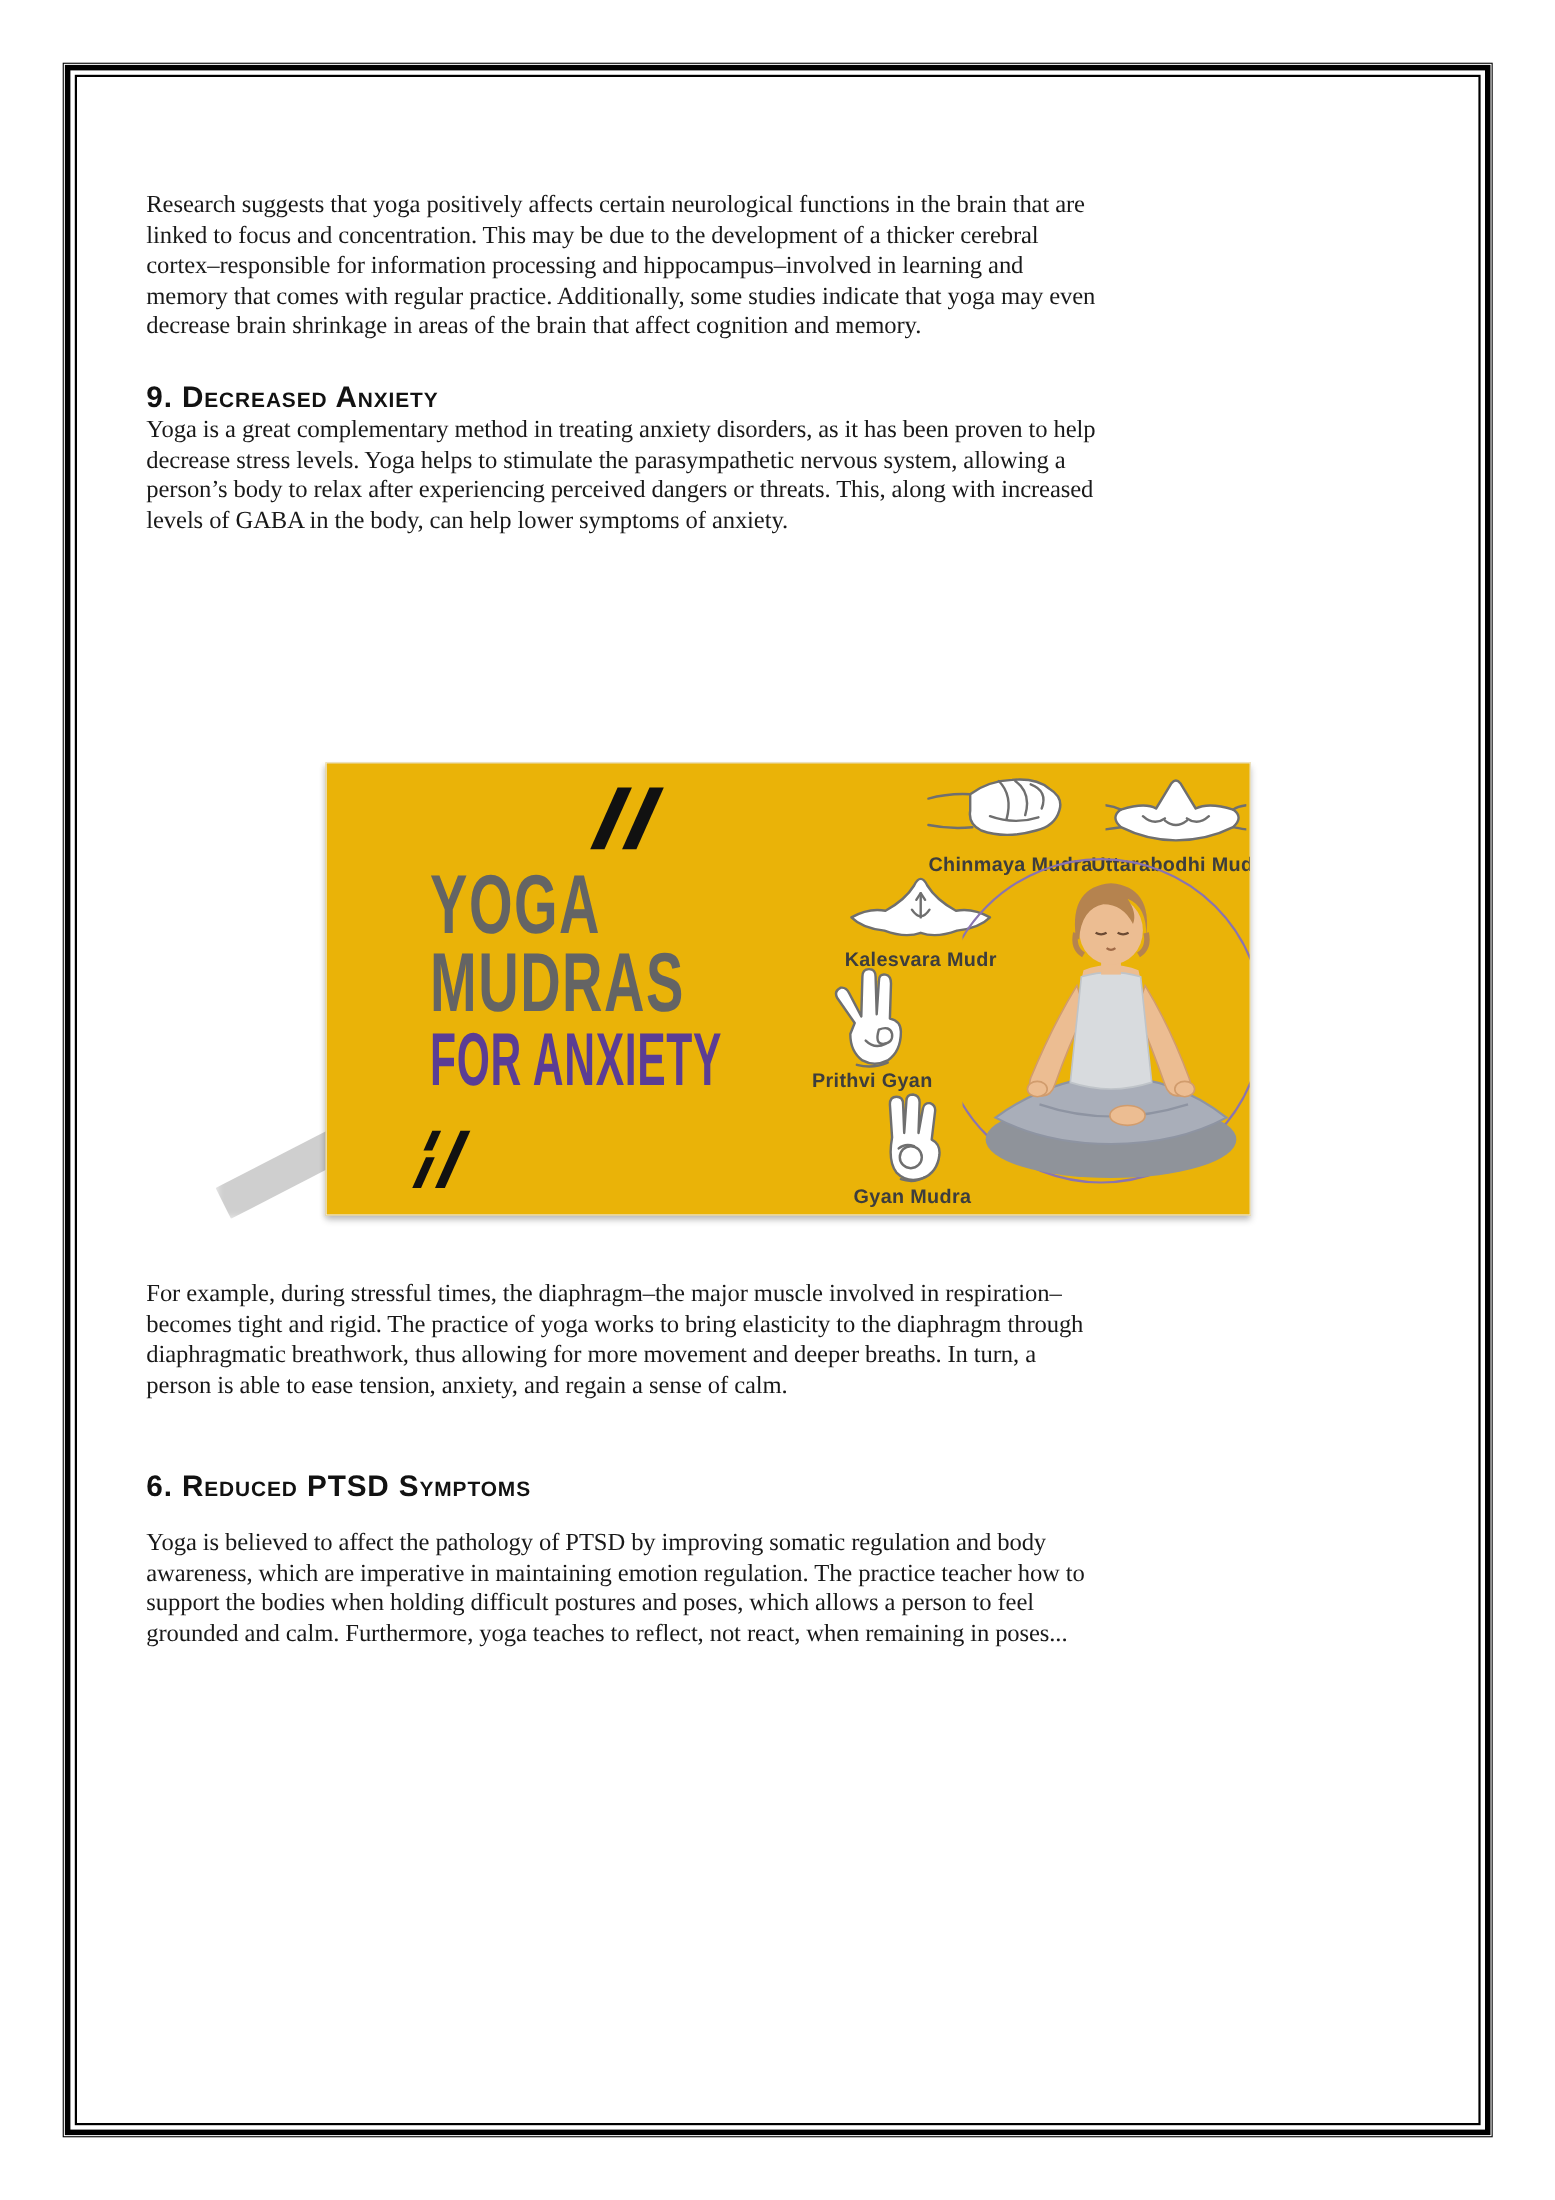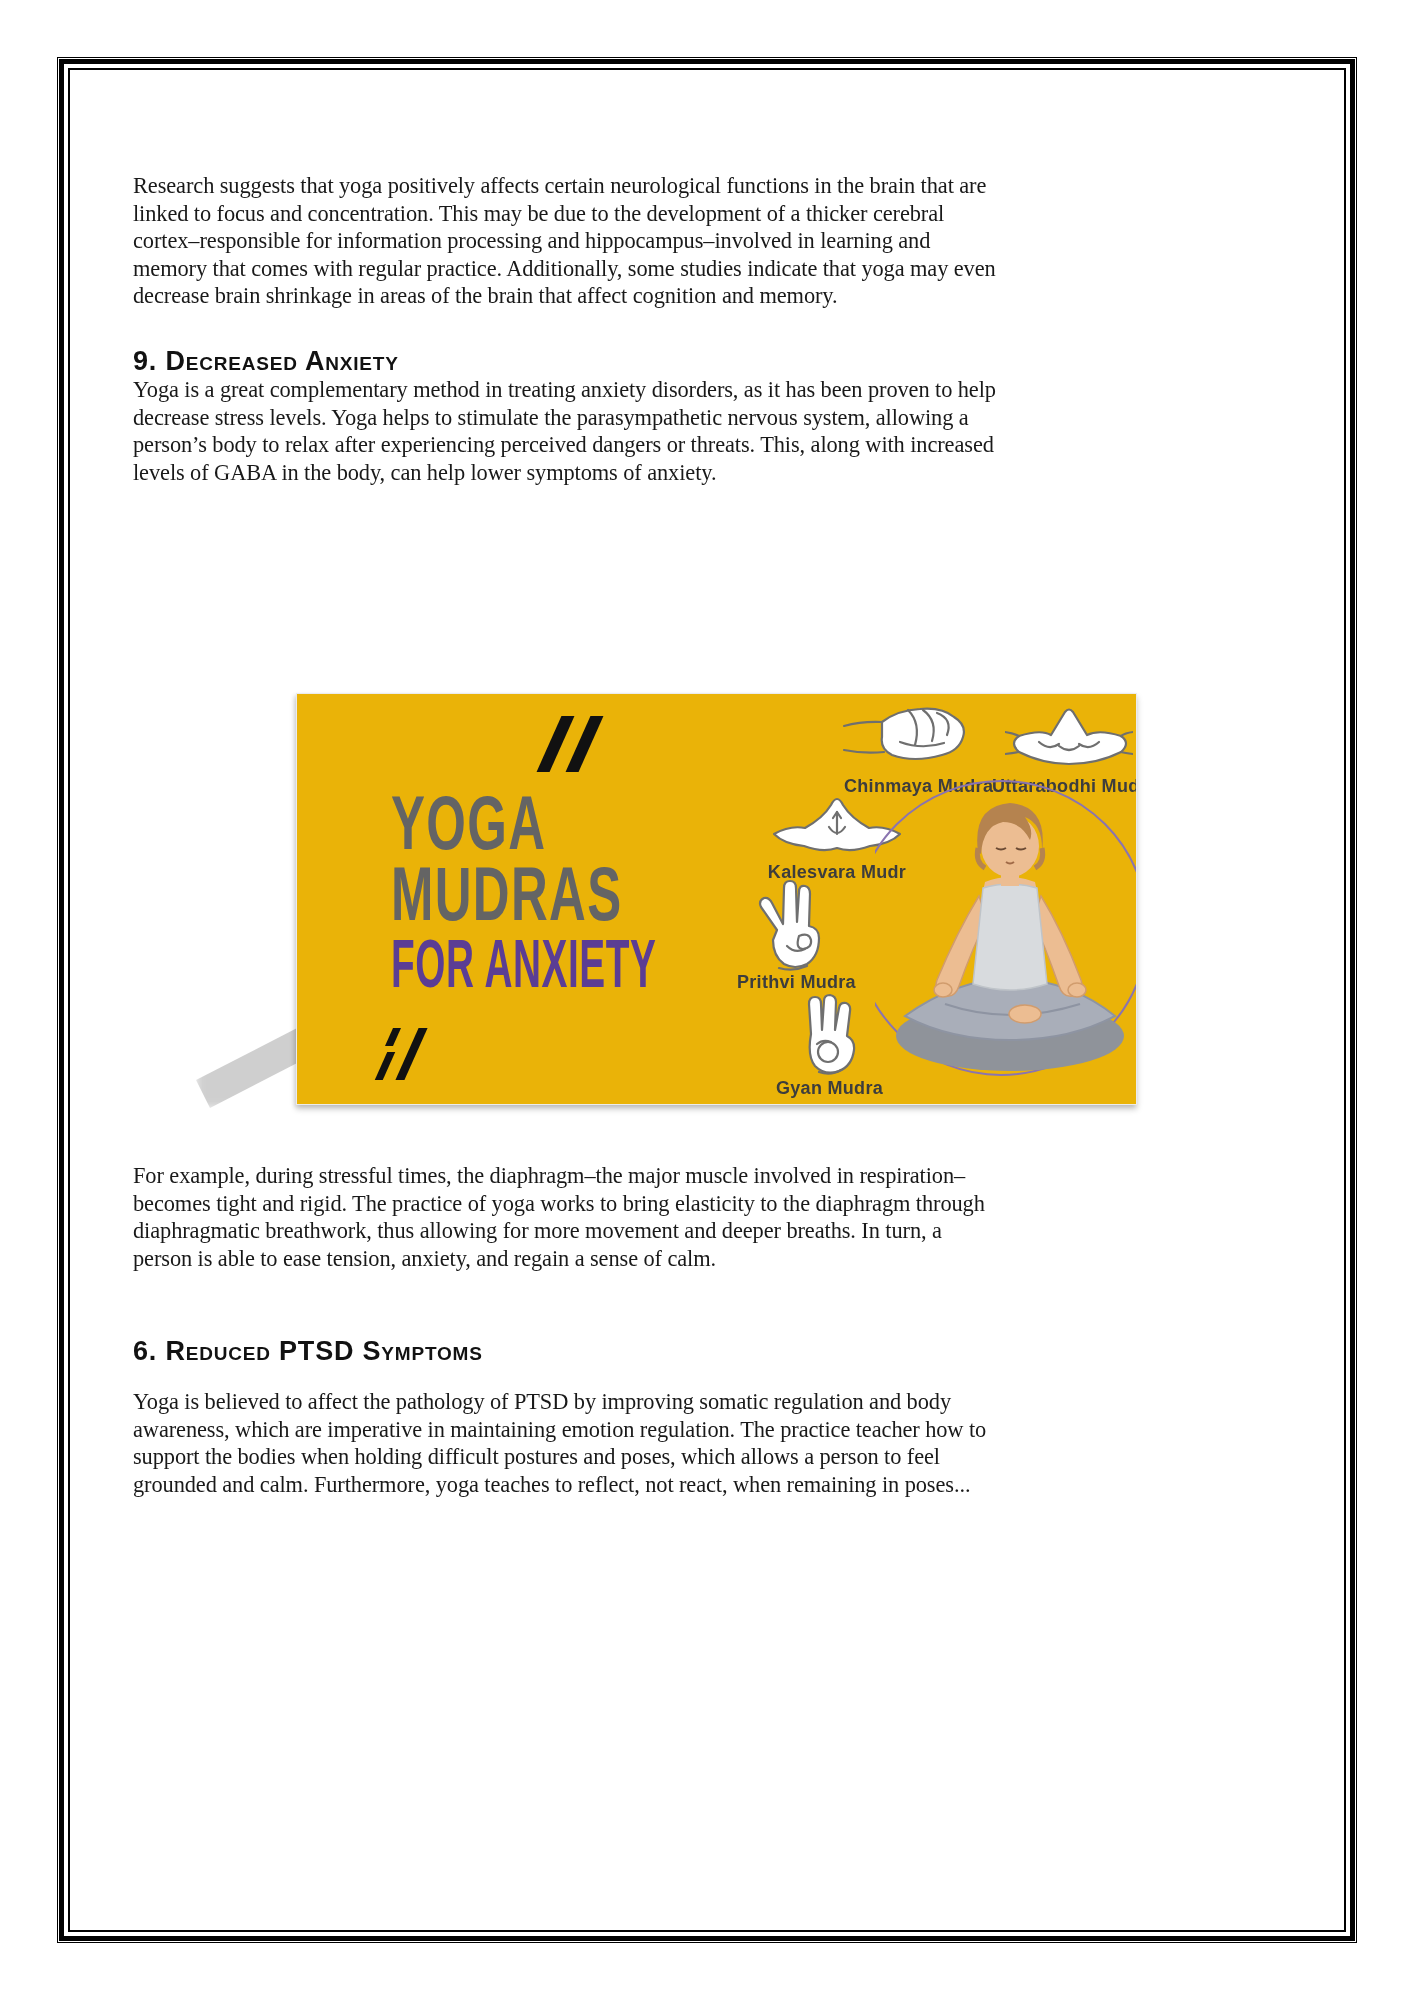--- a/index.html
+++ b/index.html
@@ -107,21 +107,21 @@
       <path class="open" d="M59 31 Q67 43 75 31"></path>
     </svg>
     <div class="mudra-label" style="left:468px;top:168px;width:144px">Kalesvara Mudr</div>
 
     <svg class="hand" style="left:456px;top:182px" width="78" height="96" viewBox="0 0 78 96">
       <path d="M24 54 L8 31 Q5 25 11 22 Q16 21 19 27 L30 48 L31 12 Q31 5 37 5 Q43 5 43 12 L44 46 L46 16 Q46 9 52 10 Q57 11 57 18 L56 50 Q66 52 66 62 Q66 80 54 88 Q42 94 31 88 Q20 80 20 64 Z"></path>
       <path class="open" d="M46 60 Q56 56 58 64 Q59 72 50 73 Q42 73 46 60 Z"></path>
       <path class="open" d="M34 70 Q42 78 52 73"></path>
       <path class="open" d="M26 92 Q40 96 54 90"></path>
     </svg>
-    <div class="mudra-label" style="left:440px;top:278px;width:112px">Prithvi Mudra</div>
+    <div class="mudra-label" style="left:440px;top:278px;width:112px">Prithvi Gyan</div>
 
     <svg class="hand" style="left:498px;top:298px" width="70" height="84" viewBox="0 0 70 84">
       <path d="M16 42 L14 12 Q14 5 20 5 Q26 5 26 12 L27 38 L29 9 Q29 3 35 3 Q41 4 41 10 L40 38 L44 16 Q45 10 51 11 Q56 13 55 19 L52 44 Q60 48 59 58 Q57 74 44 79 Q30 84 20 74 Q12 64 16 42 Z"></path>
       <circle cx="33" cy="60" r="10" class="open"></circle>
       <path class="open" d="M22 52 Q28 47 36 50"></path>
       <path class="open" d="M24 80 Q36 84 46 78"></path>
     </svg>
     <div class="mudra-label" style="left:465px;top:384px;width:135px">Gyan Mudra</div>
 
     <svg class="woman" width="270" height="330" viewBox="0 0 270 330">

